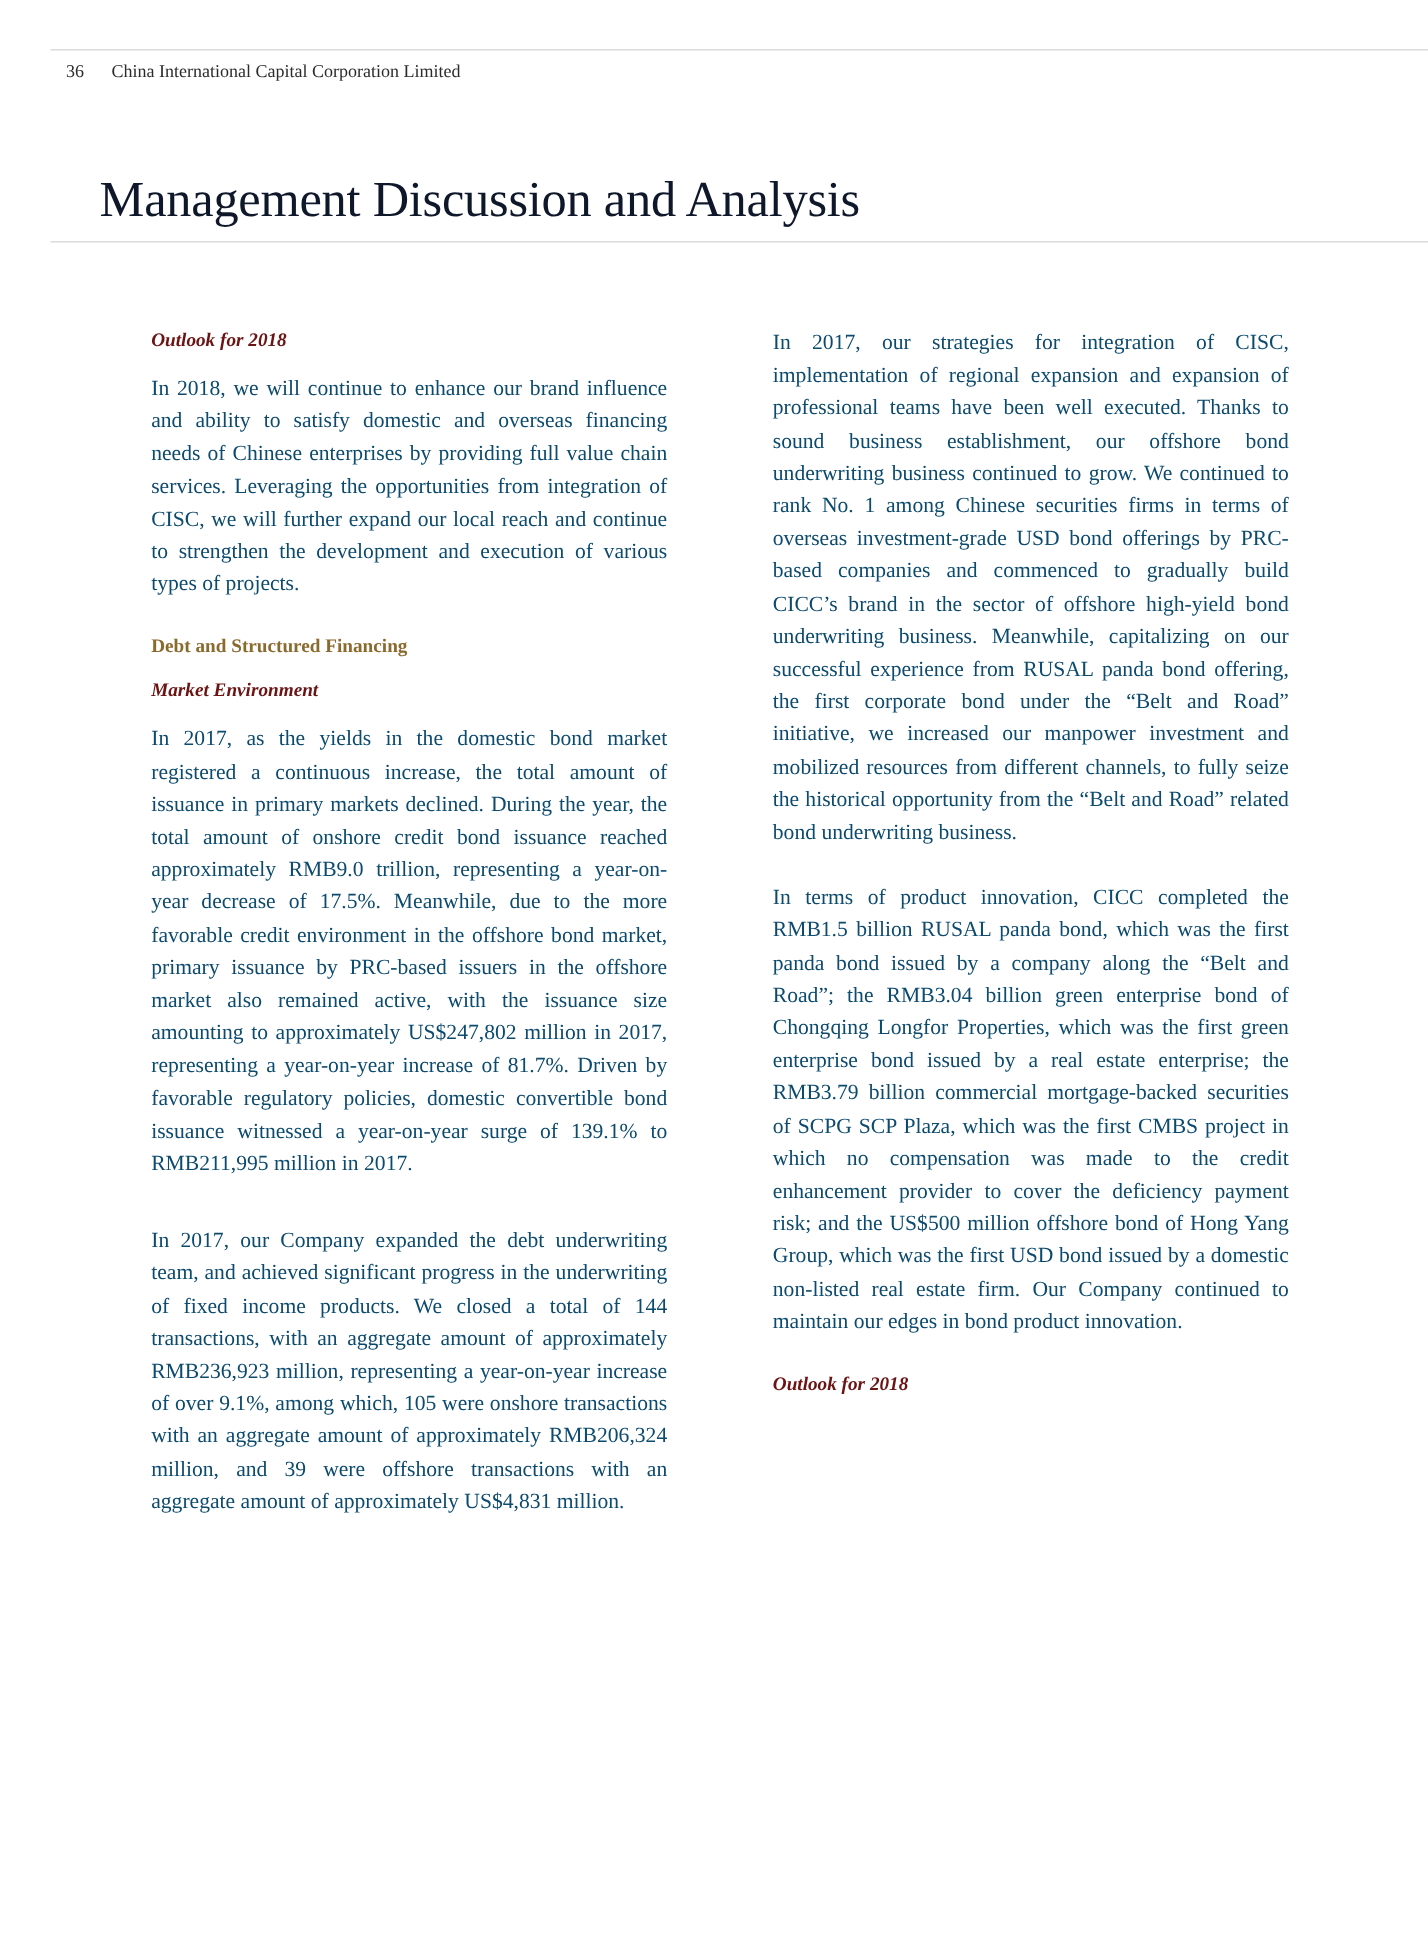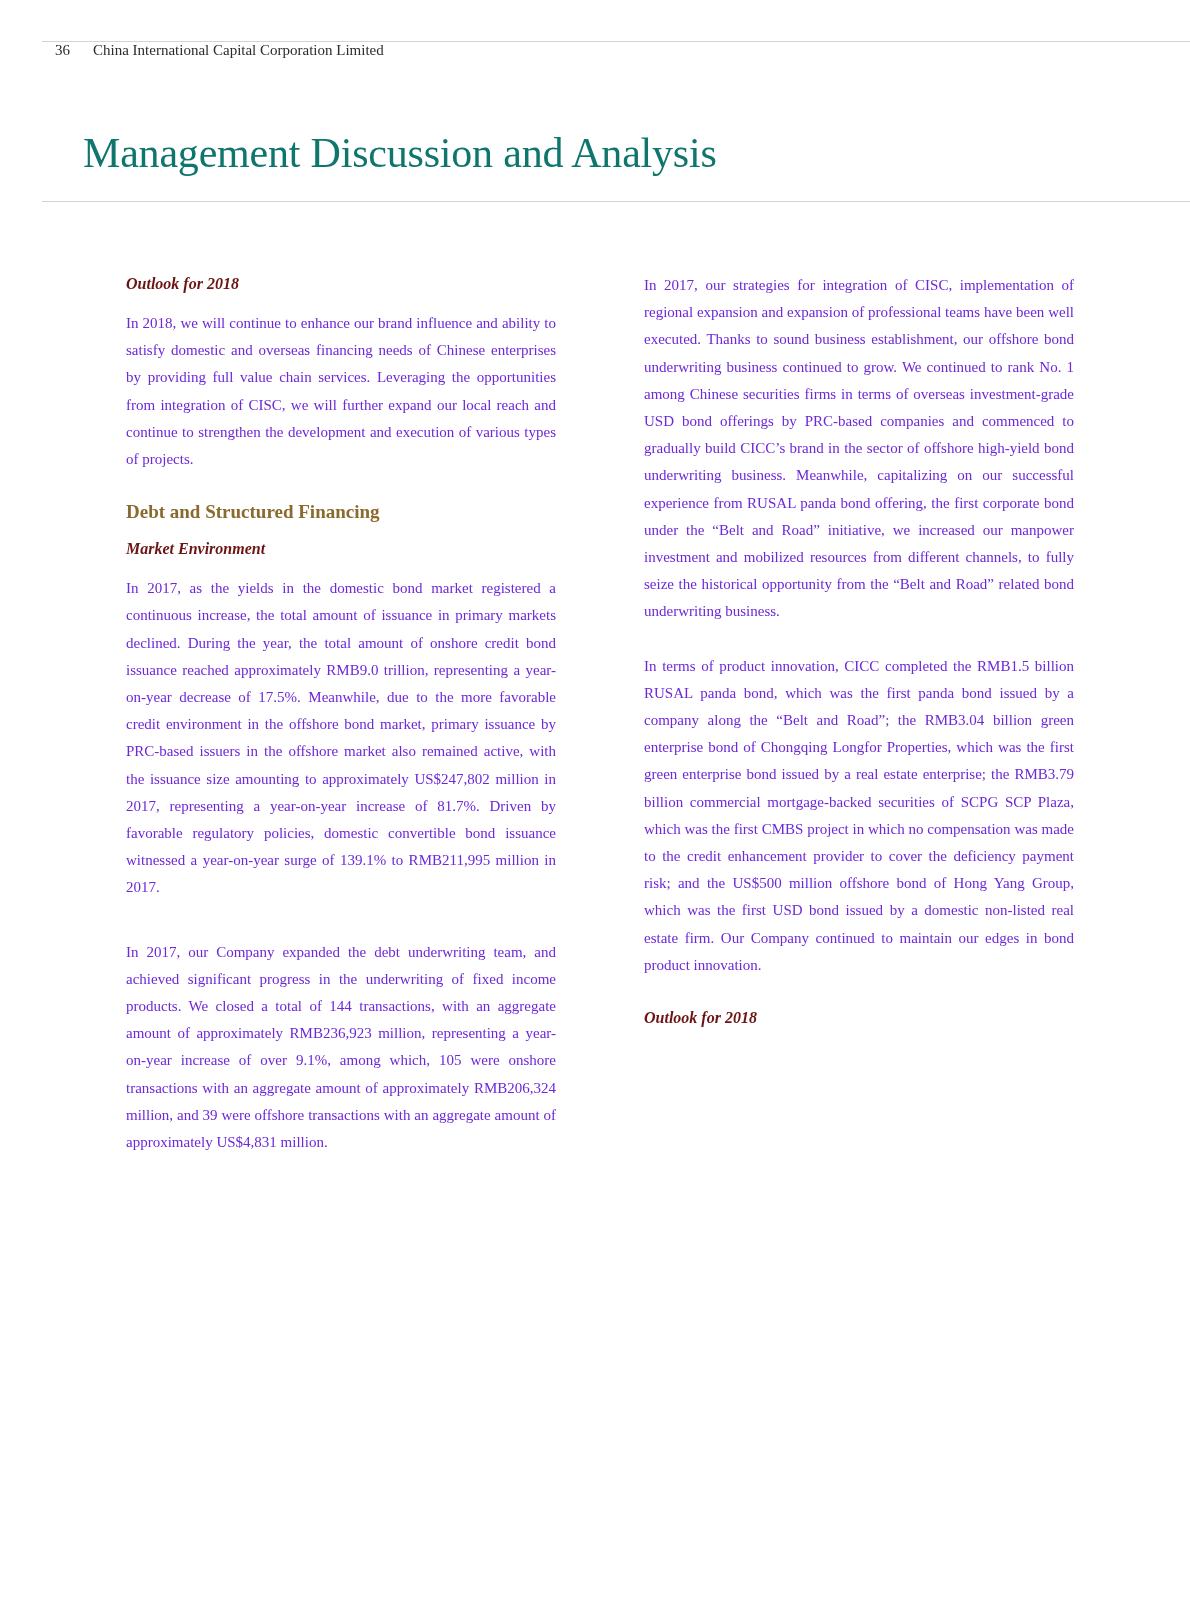--- a/index.html
+++ b/index.html
@@ -20,41 +20,41 @@
       left: 42px;
       right: 0;
       height: 0;
       border-top: 1px solid #d3d3d3;
     }
     .rule.top { top: 41px; }
     .rule.title-rule { top: 201px; }
 
     .running-header {
       position: absolute;
-      top: 41px;
+      top: 51px;
       left: 55px;
       font-size: 15px;
       line-height: 18px;
       color: #2b2b2b;
       white-space: nowrap;
     }
     .running-header .page-num {
       display: inline-block;
       width: 38px;
     }
 
     .page-title {
       position: absolute;
-      top: 128px;
+      top: 142px;
       left: 83px;
       margin: 0;
       font-size: 42px;
       line-height: 50px;
       font-weight: normal;
-      color: #0f766e;
+      color: #0f172a;
       letter-spacing: -0.2px;
       white-space: nowrap;
     }
 
     .col {
       position: absolute;
       top: 270px;
       width: 430px;
     }
     .col.left { left: 126px; }
@@ -64,31 +64,31 @@
       margin: 0;
       font-style: italic;
       font-weight: bold;
       font-size: 16px;
       line-height: 28px;
       color: #6b1414;
     }
     .h-gold {
       margin: 0;
       font-weight: bold;
-      font-size: 19px;
+      font-size: 16px;
       line-height: 28px;
       color: #8a6a2e;
     }
     p.body {
       margin: 0;
-      font-size: 15px;
+      font-size: 18px;
       line-height: 27.2px;
       text-align: justify;
       text-align-last: left;
-      color: #6d28d9;
+      color: #0c4a6e;
     }
 
     .gap-after-h { height: 12px; }
     .gap-para { height: 27px; }
     .gap-section { height: 25px; }
     .gap-sub { height: 9px; }
   </style>
 </head>
 <body>
 

